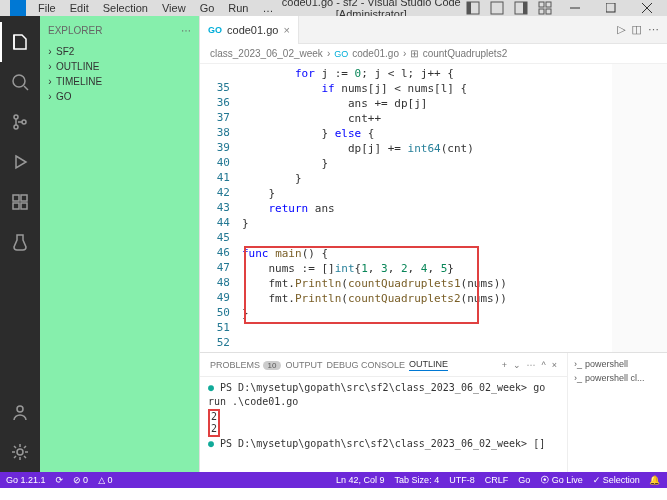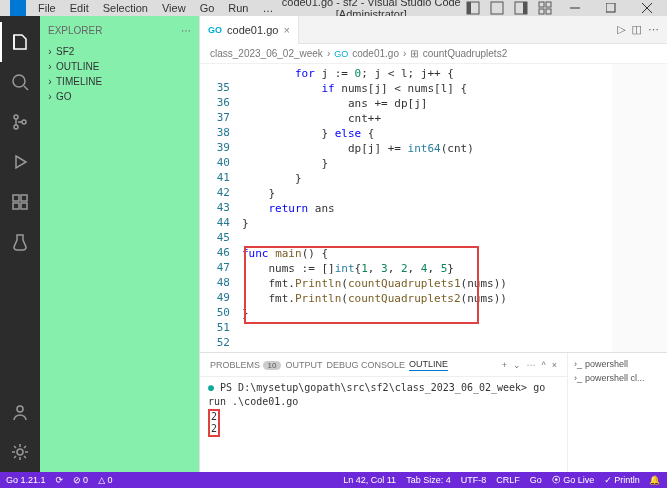--- a/index.html
+++ b/index.html
@@ -253,20 +253,21 @@
             <span>+</span>
             <span>⌄</span>
             <span>⋯</span>
             <span>^</span>
             <span>×</span>
           </div>
         </div>
         <div class="term">
           <div><span class="prompt-dot">●</span> <span class="ps">PS D:\mysetup\gopath\src\sf2\class_2023_06_02_week&gt;</span><span> go run .\code01.go</span></div>
           <div><span class="out-box"><span>2</span><br><span>2</span></span></div>
+          <div><span class="prompt-dot">●</span> <span class="ps">PS D:\mysetup\gopath\src\sf2\class_2023_06_02_week&gt;</span> <span>[]</span></div>
         </div>
       </div>
       <div class="panel-side">
         <div class="shell-item">
             <span>›_</span>
             <span>powershell</span>
           </div>
         <div class="shell-item">
             <span>›_</span>
             <span>powershell cl...</span>
@@ -275,22 +276,22 @@
     </div>
   </div>
 </div>
 
 <div class="status-bar">
   <div class="seg">Go 1.21.1</div>
   <div class="seg">⟳</div>
   <div class="seg">⊘ 0</div>
   <div class="seg">△ 0</div>
   <div class="right">
-    <div class="seg">Ln 42, Col 11</div>
+    <div class="seg">Ln 42, Col 9</div>
     <div class="seg">Tab Size: 4</div>
     <div class="seg">UTF-8</div>
     <div class="seg">CRLF</div>
     <div class="seg">Go</div>
     <div class="seg">⦿ Go Live</div>
-    <div class="seg">✓ Println</div>
+    <div class="seg">✓ Selection</div>
     <div class="seg">🔔</div>
   </div>
 </div>
 
 </body></html>

